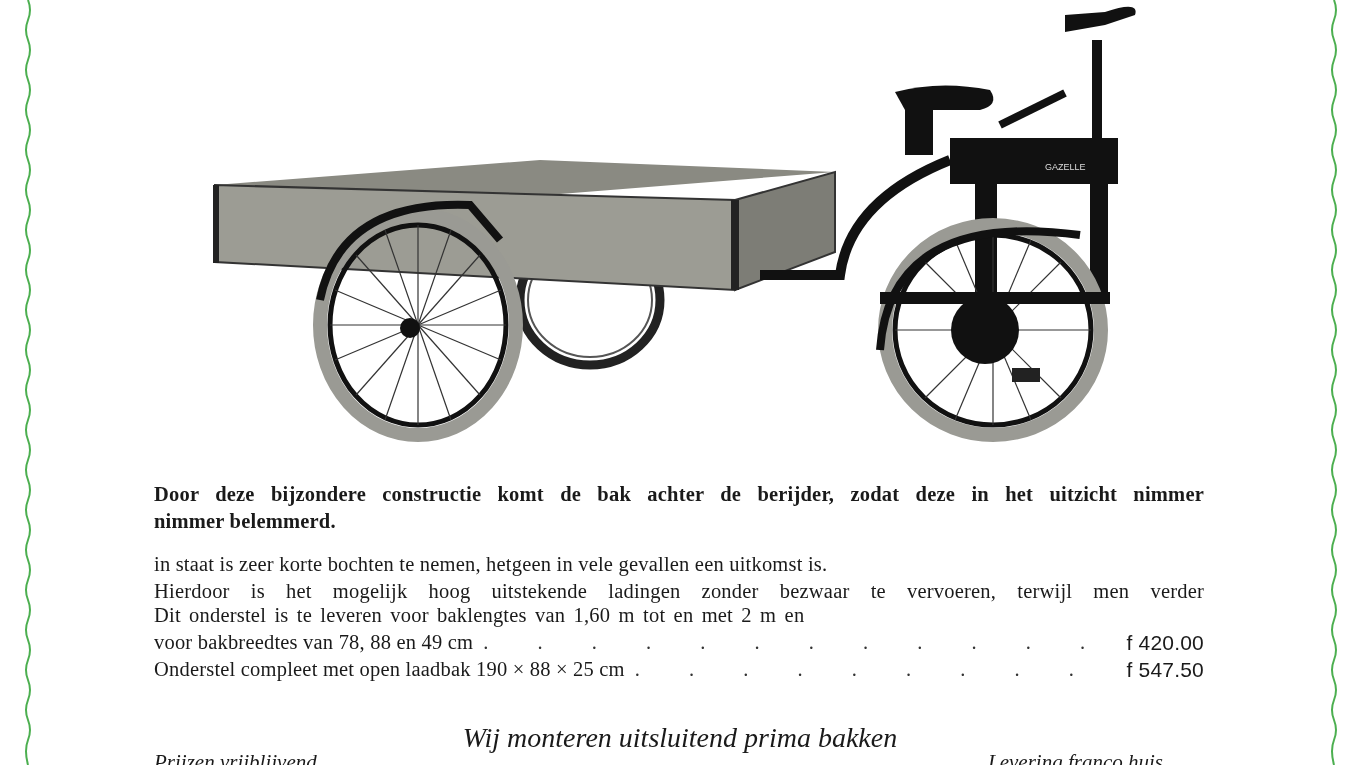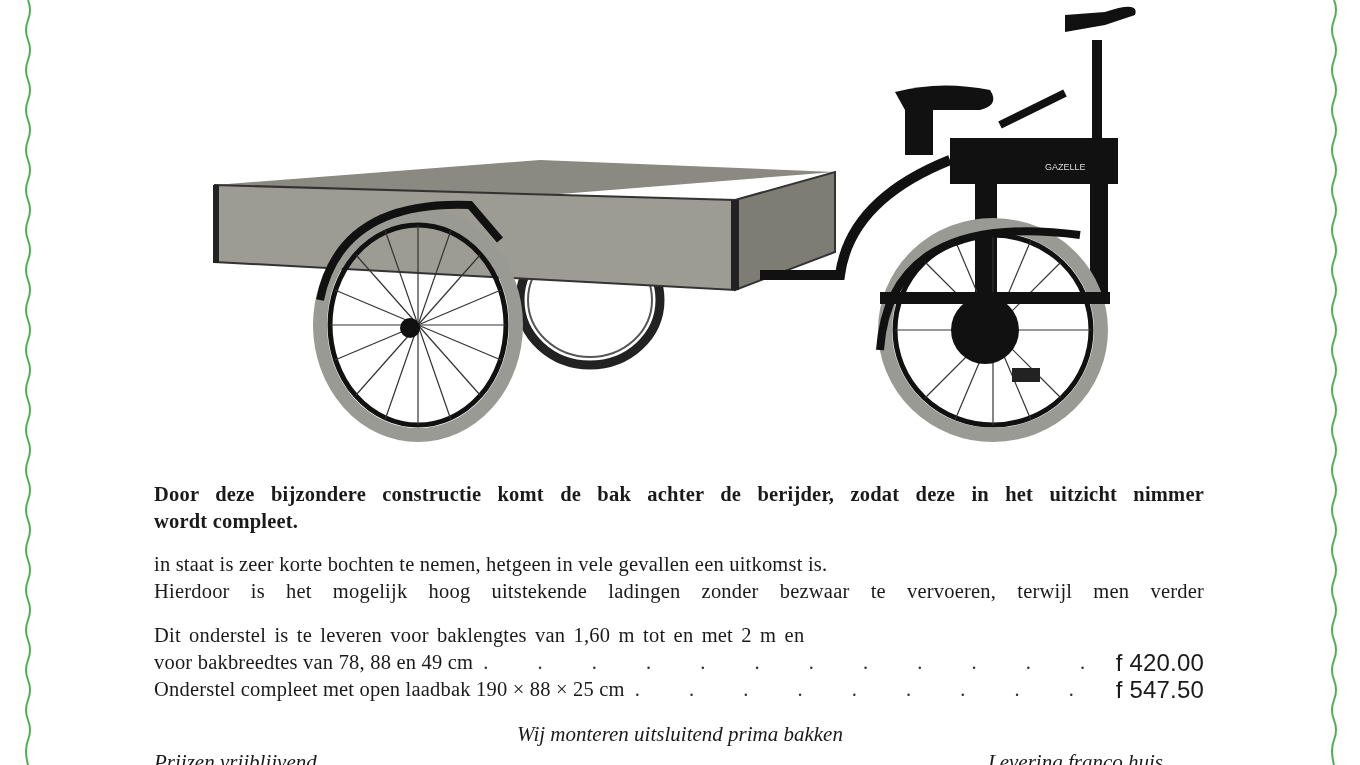--- a/index.html
+++ b/index.html
@@ -11,27 +11,27 @@
     }
     .border-left, .border-right {
       position: absolute; top: 0; width: 8px; height: 765px;
     }
     .border-left { left: 24px; }
     .border-right { left: 1330px; }
     .illustration { position: absolute; left: 200px; top: 0; width: 960px; height: 460px; }
     .text-block { position: absolute; left: 154px; width: 1050px; font-size: 20.5px; line-height: 27px; letter-spacing: 0.2px; }
     .p1 { top: 481px; font-weight: bold; }
     .p2 { top: 551px; }
-    .p3 { top: 622px; }
+    .p3 { top: 602px; }
     .justify { text-align: justify; text-align-last: justify; }
     .line { display: block; white-space: nowrap; }
     .price-row { display: flex; justify-content: space-between; white-space: nowrap; }
     .price-row .dots { flex: 1; letter-spacing: 22px; overflow: hidden; padding-left: 10px; color: #333; }
-    .price { font-family: "Liberation Sans", "DejaVu Sans", sans-serif; font-size: 24px; padding-left: 8px; }
-    .motto { position: absolute; top: 722px; left: 0; width: 1360px; text-align: center; font-style: italic; font-size: 21px; }
+    .price { font-family: "Liberation Sans", "DejaVu Sans", sans-serif; font-size: 21px; padding-left: 8px; }
+    .motto { position: absolute; top: 722px; left: 0; width: 1360px; text-align: center; font-style: italic; font-size: 28px; }
     .footer-left { position: absolute; top: 750px; left: 154px; font-style: italic; font-size: 21px; }
     .footer-right { position: absolute; top: 750px; left: 988px; font-style: italic; font-size: 21px; }
   </style>
 </head>
 <body>
 
 <svg class="border-left" viewBox="0 0 8 765" preserveAspectRatio="none">
   <path d="M4 0 Q8 10 4 20 Q0 30 4 40 Q8 50 4 60 Q0 70 4 80 Q8 90 4 100 Q0 110 4 120 Q8 130 4 140 Q0 150 4 160 Q8 170 4 180 Q0 190 4 200 Q8 210 4 220 Q0 230 4 240 Q8 250 4 260 Q0 270 4 280 Q8 290 4 300 Q0 310 4 320 Q8 330 4 340 Q0 350 4 360 Q8 370 4 380 Q0 390 4 400 Q8 410 4 420 Q0 430 4 440 Q8 450 4 460 Q0 470 4 480 Q8 490 4 500 Q0 510 4 520 Q8 530 4 540 Q0 550 4 560 Q8 570 4 580 Q0 590 4 600 Q8 610 4 620 Q0 630 4 640 Q8 650 4 660 Q0 670 4 680 Q8 690 4 700 Q0 710 4 720 Q8 730 4 740 Q0 750 4 765" fill="none" stroke="#4caf50" stroke-width="2"></path>
 </svg>
 <svg class="border-right" viewBox="0 0 8 765" preserveAspectRatio="none">
@@ -91,21 +91,21 @@
     </g>
     <path d="M880 350 Q890 210 1080 235" fill="none" stroke="#111" stroke-width="8"></path>
     <circle cx="985" cy="330" r="34" fill="#111"></circle>
     <rect x="880" y="292" width="230" height="12" fill="#111"></rect>
     <rect x="1012" y="368" width="28" height="14" fill="#222"></rect>
   </g>
 </svg>
 
 <div class="text-block p1 justify">
   <span class="line justify">Door deze bijzondere constructie komt de bak achter de berijder, zodat deze in het uitzicht nimmer</span>
-  <span class="line" style="text-align-last:left">wordt compleet.</span>
+  <span class="line" style="text-align-last:left">nimmer belemmerd.</span>
 </div>
 
 <div class="text-block p2">
   <span class="line">in staat is zeer korte bochten te nemen, hetgeen in vele gevallen een uitkomst is.</span>
   <span class="line justify">Hierdoor is het mogelijk hoog uitstekende ladingen zonder bezwaar te vervoeren, terwijl men verder</span>
 </div>
 
 <div class="text-block p3">
   <span class="line" style="word-spacing:3px">Dit onderstel is te leveren voor baklengtes van 1,60 m tot en met 2 m en</span>
   <div class="price-row">

